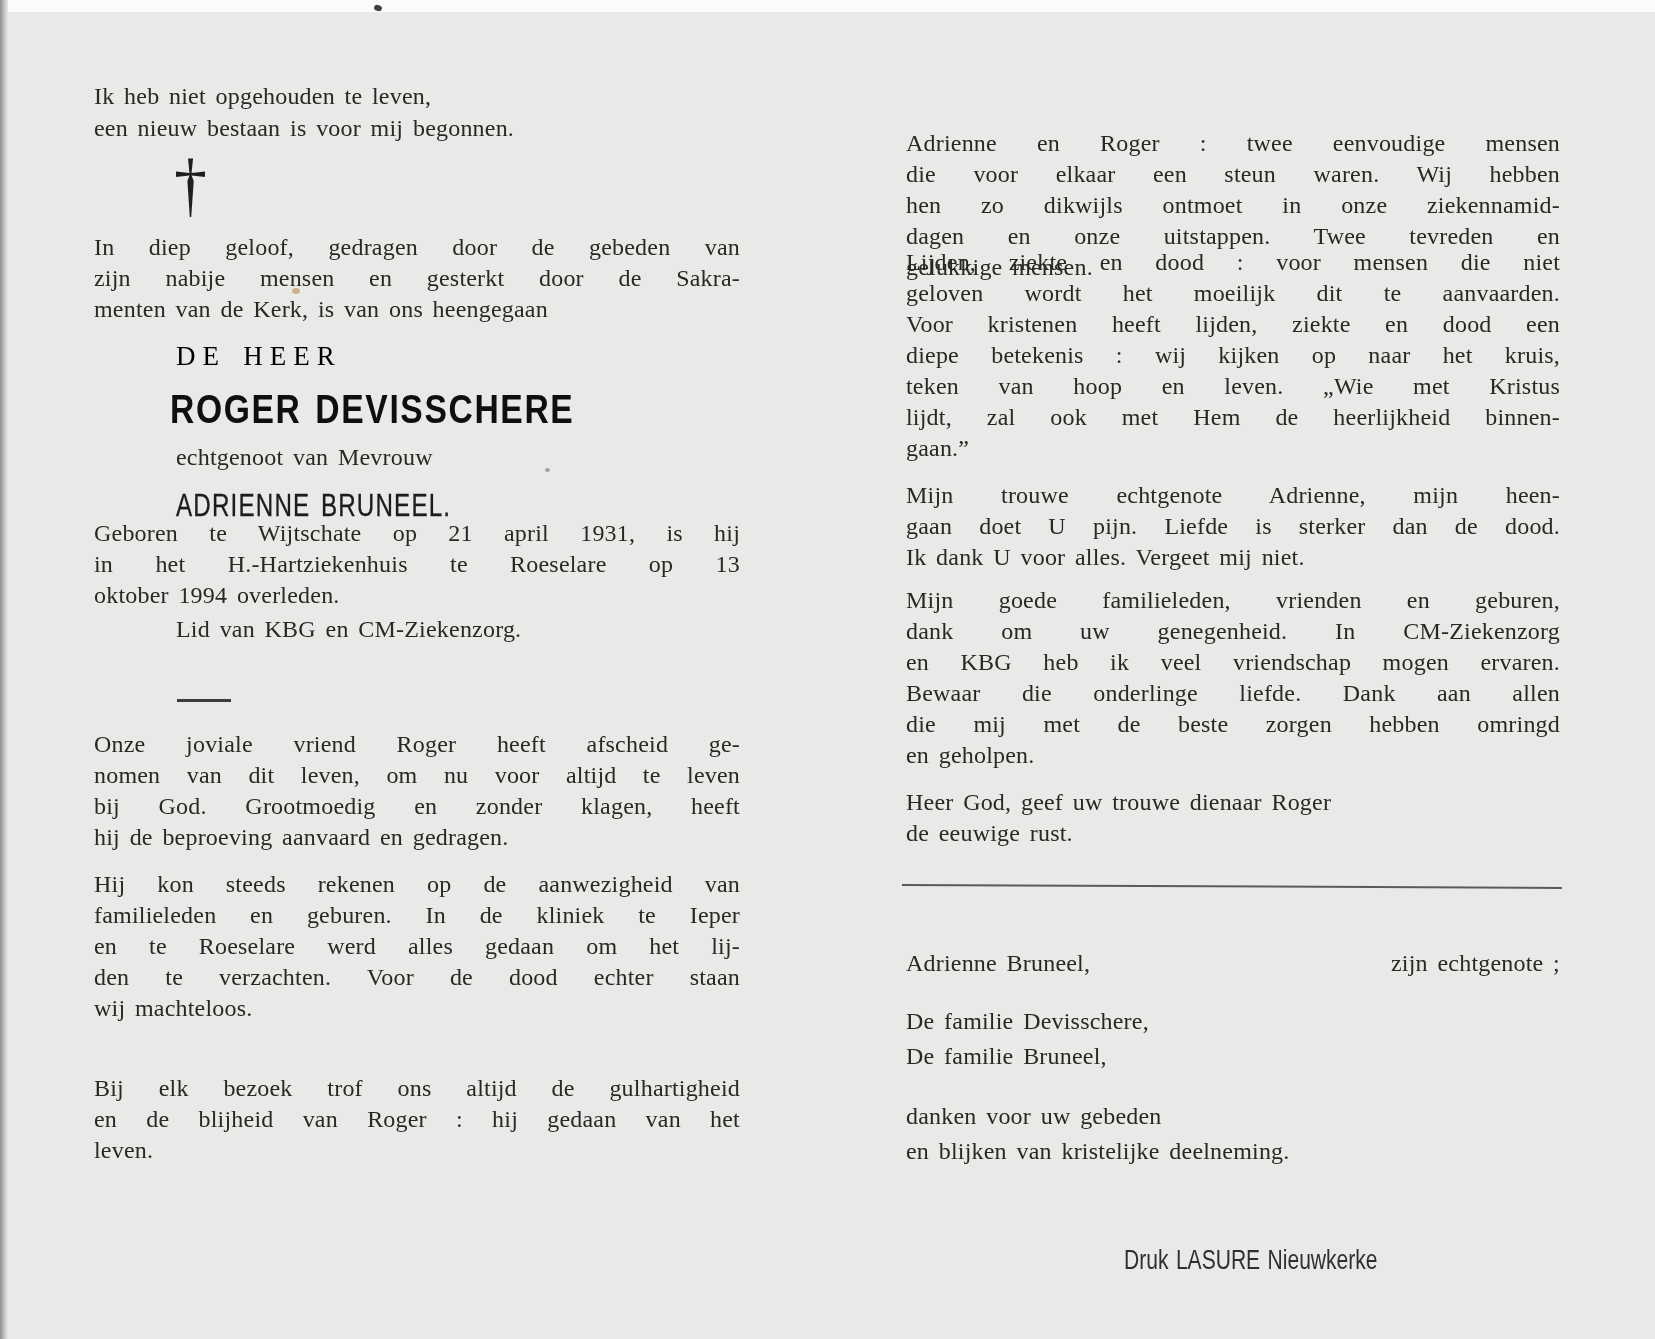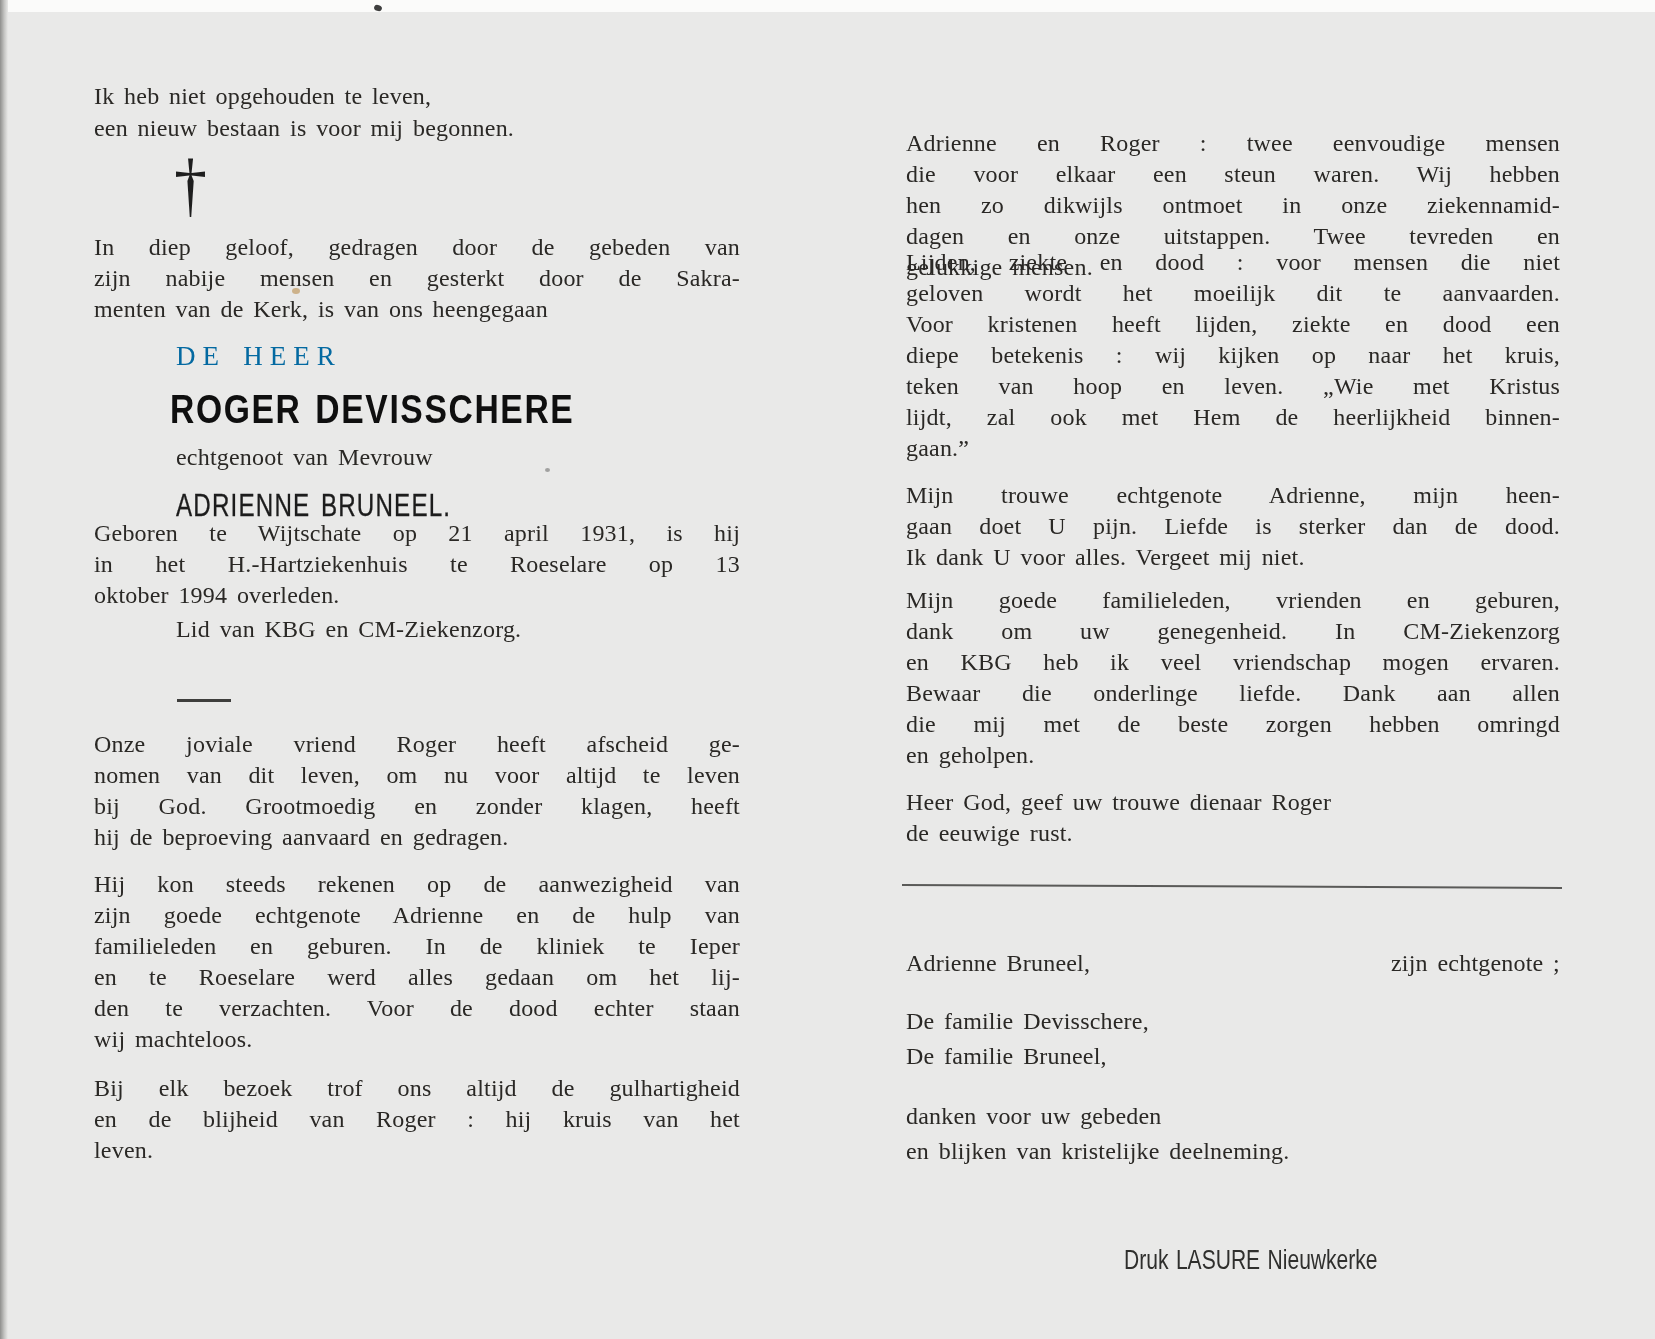--- a/index.html
+++ b/index.html
@@ -19,21 +19,21 @@
   .stretch { text-align:justify; text-align-last:justify; }
   .verse .ln { line-height:32px; height:32px; }
 
   .cross {
     font-size:66px; line-height:1;
     color:#1e1e1e;
     transform:scaleY(1.08);
     transform-origin:left top;
   }
   .honorific {
-    font-size:27px; letter-spacing:7px; color:#0369a1; white-space:nowrap;
+    font-size:27px; letter-spacing:7px; color:#000000; white-space:nowrap;
   }
   .deceased-name {
     font-family:"Liberation Sans", sans-serif;
     font-weight:bold; font-size:41px; letter-spacing:2px;
     color:#0f0f0f; white-space:nowrap;
     transform:scaleX(0.82); transform-origin:left center;
   }
   .spouse-name {
     font-family:"Liberation Sans", sans-serif;
     font-size:31px; letter-spacing:1.5px; color:#1c1c1c; white-space:nowrap;
@@ -108,30 +108,29 @@
 
   <div class="block" style="left:94px; top:729px; width:646px;">
       <div class="ln stretch">Onze joviale vriend Roger heeft afscheid ge-</div>
       <div class="ln stretch">nomen van dit leven, om nu voor altijd te leven</div>
       <div class="ln stretch">bij God. Grootmoedig en zonder klagen, heeft</div>
       <div class="ln">hij de beproeving aanvaard en gedragen.</div>
     </div>
 
   <div class="block" style="left:94px; top:869px; width:646px;">
       <div class="ln stretch">Hij kon steeds rekenen op de aanwezigheid van</div>
-      <div class="ln stretch">zijn goede echtgenote Adrienne en de hulp van</div>
       <div class="ln stretch">familieleden en geburen. In de kliniek te Ieper</div>
       <div class="ln stretch">en te Roeselare werd alles gedaan om het lij-</div>
       <div class="ln stretch">den te verzachten. Voor de dood echter staan</div>
       <div class="ln">wij machteloos.</div>
     </div>
 
   <div class="block" style="left:94px; top:1073px; width:646px;">
       <div class="ln stretch">Bij elk bezoek trof ons altijd de gulhartigheid</div>
-      <div class="ln stretch">en de blijheid van Roger : hij kruis van het</div>
+      <div class="ln stretch">en de blijheid van Roger : hij gedaan van het</div>
       <div class="ln">leven.</div>
     </div>
 
   <div class="block" style="left:906px; top:80px; width:654px;margin-top:48px;">
       <div class="ln stretch">Adrienne en Roger : twee eenvoudige mensen</div>
       <div class="ln stretch">die voor elkaar een steun waren. Wij hebben</div>
       <div class="ln stretch">hen zo dikwijls ontmoet in onze ziekennamid-</div>
       <div class="ln stretch">dagen en onze uitstappen. Twee tevreden en</div>
       <div class="ln">gelukkige mensen.</div>
     </div>

